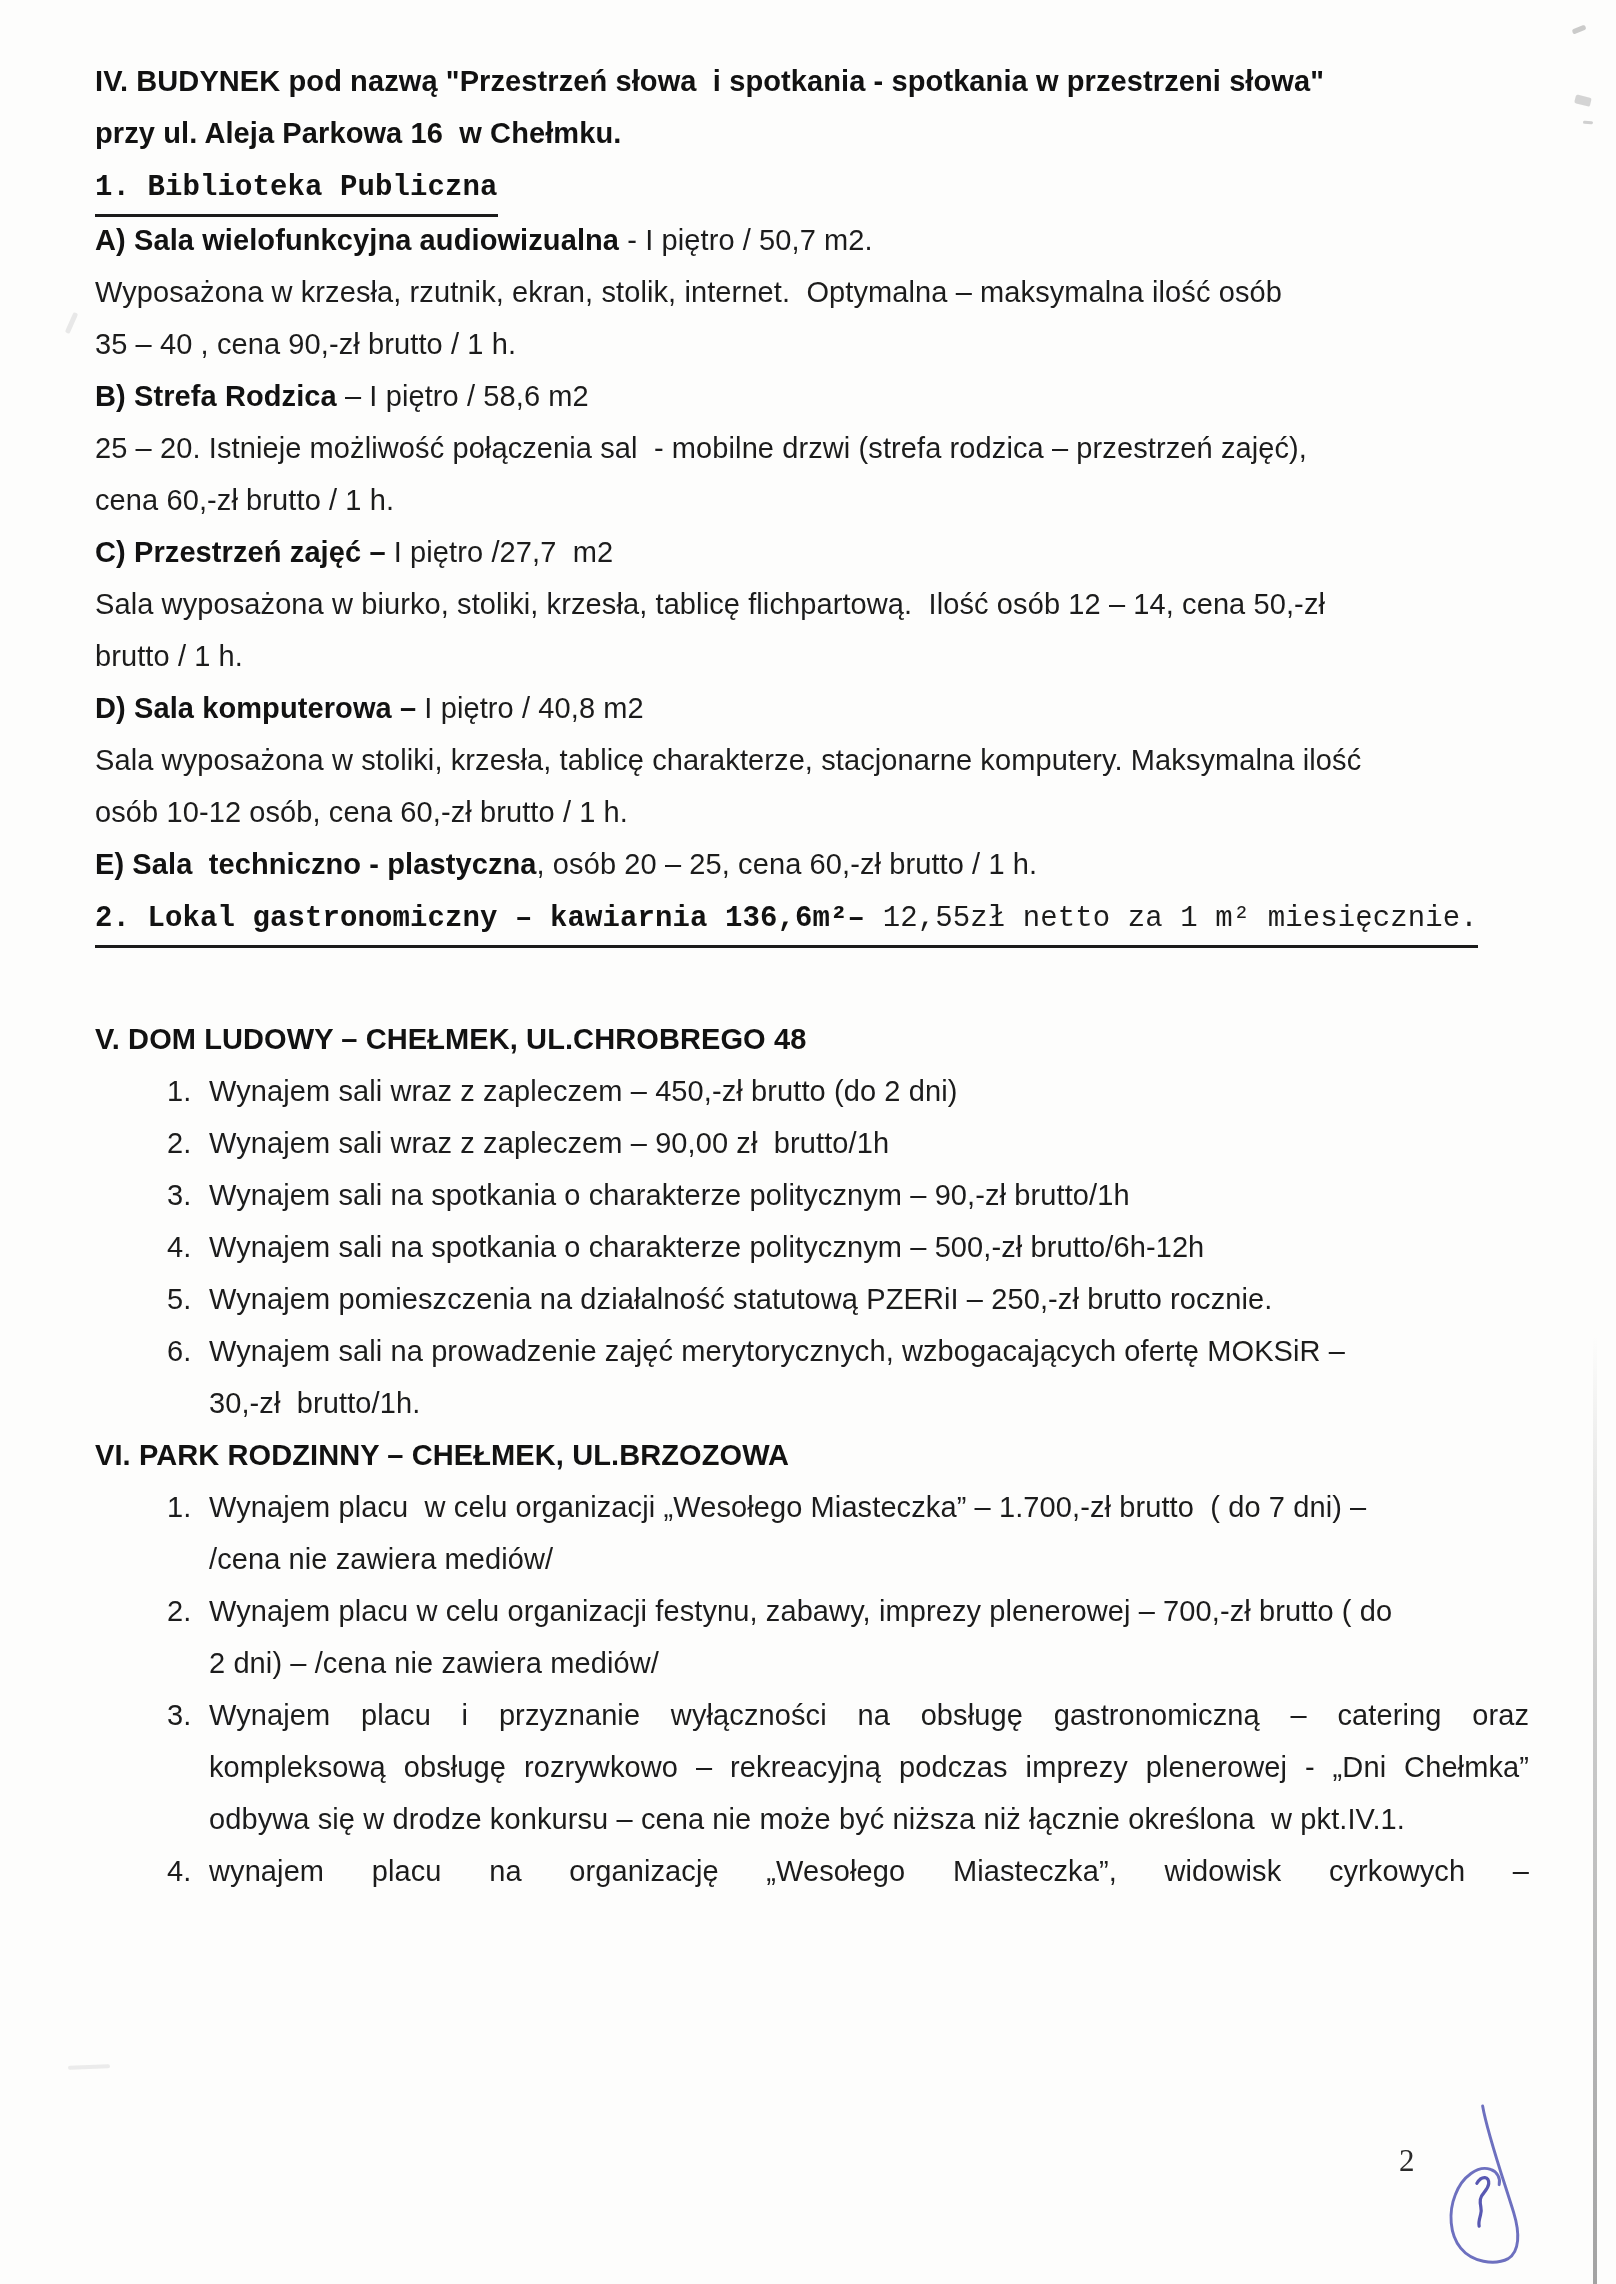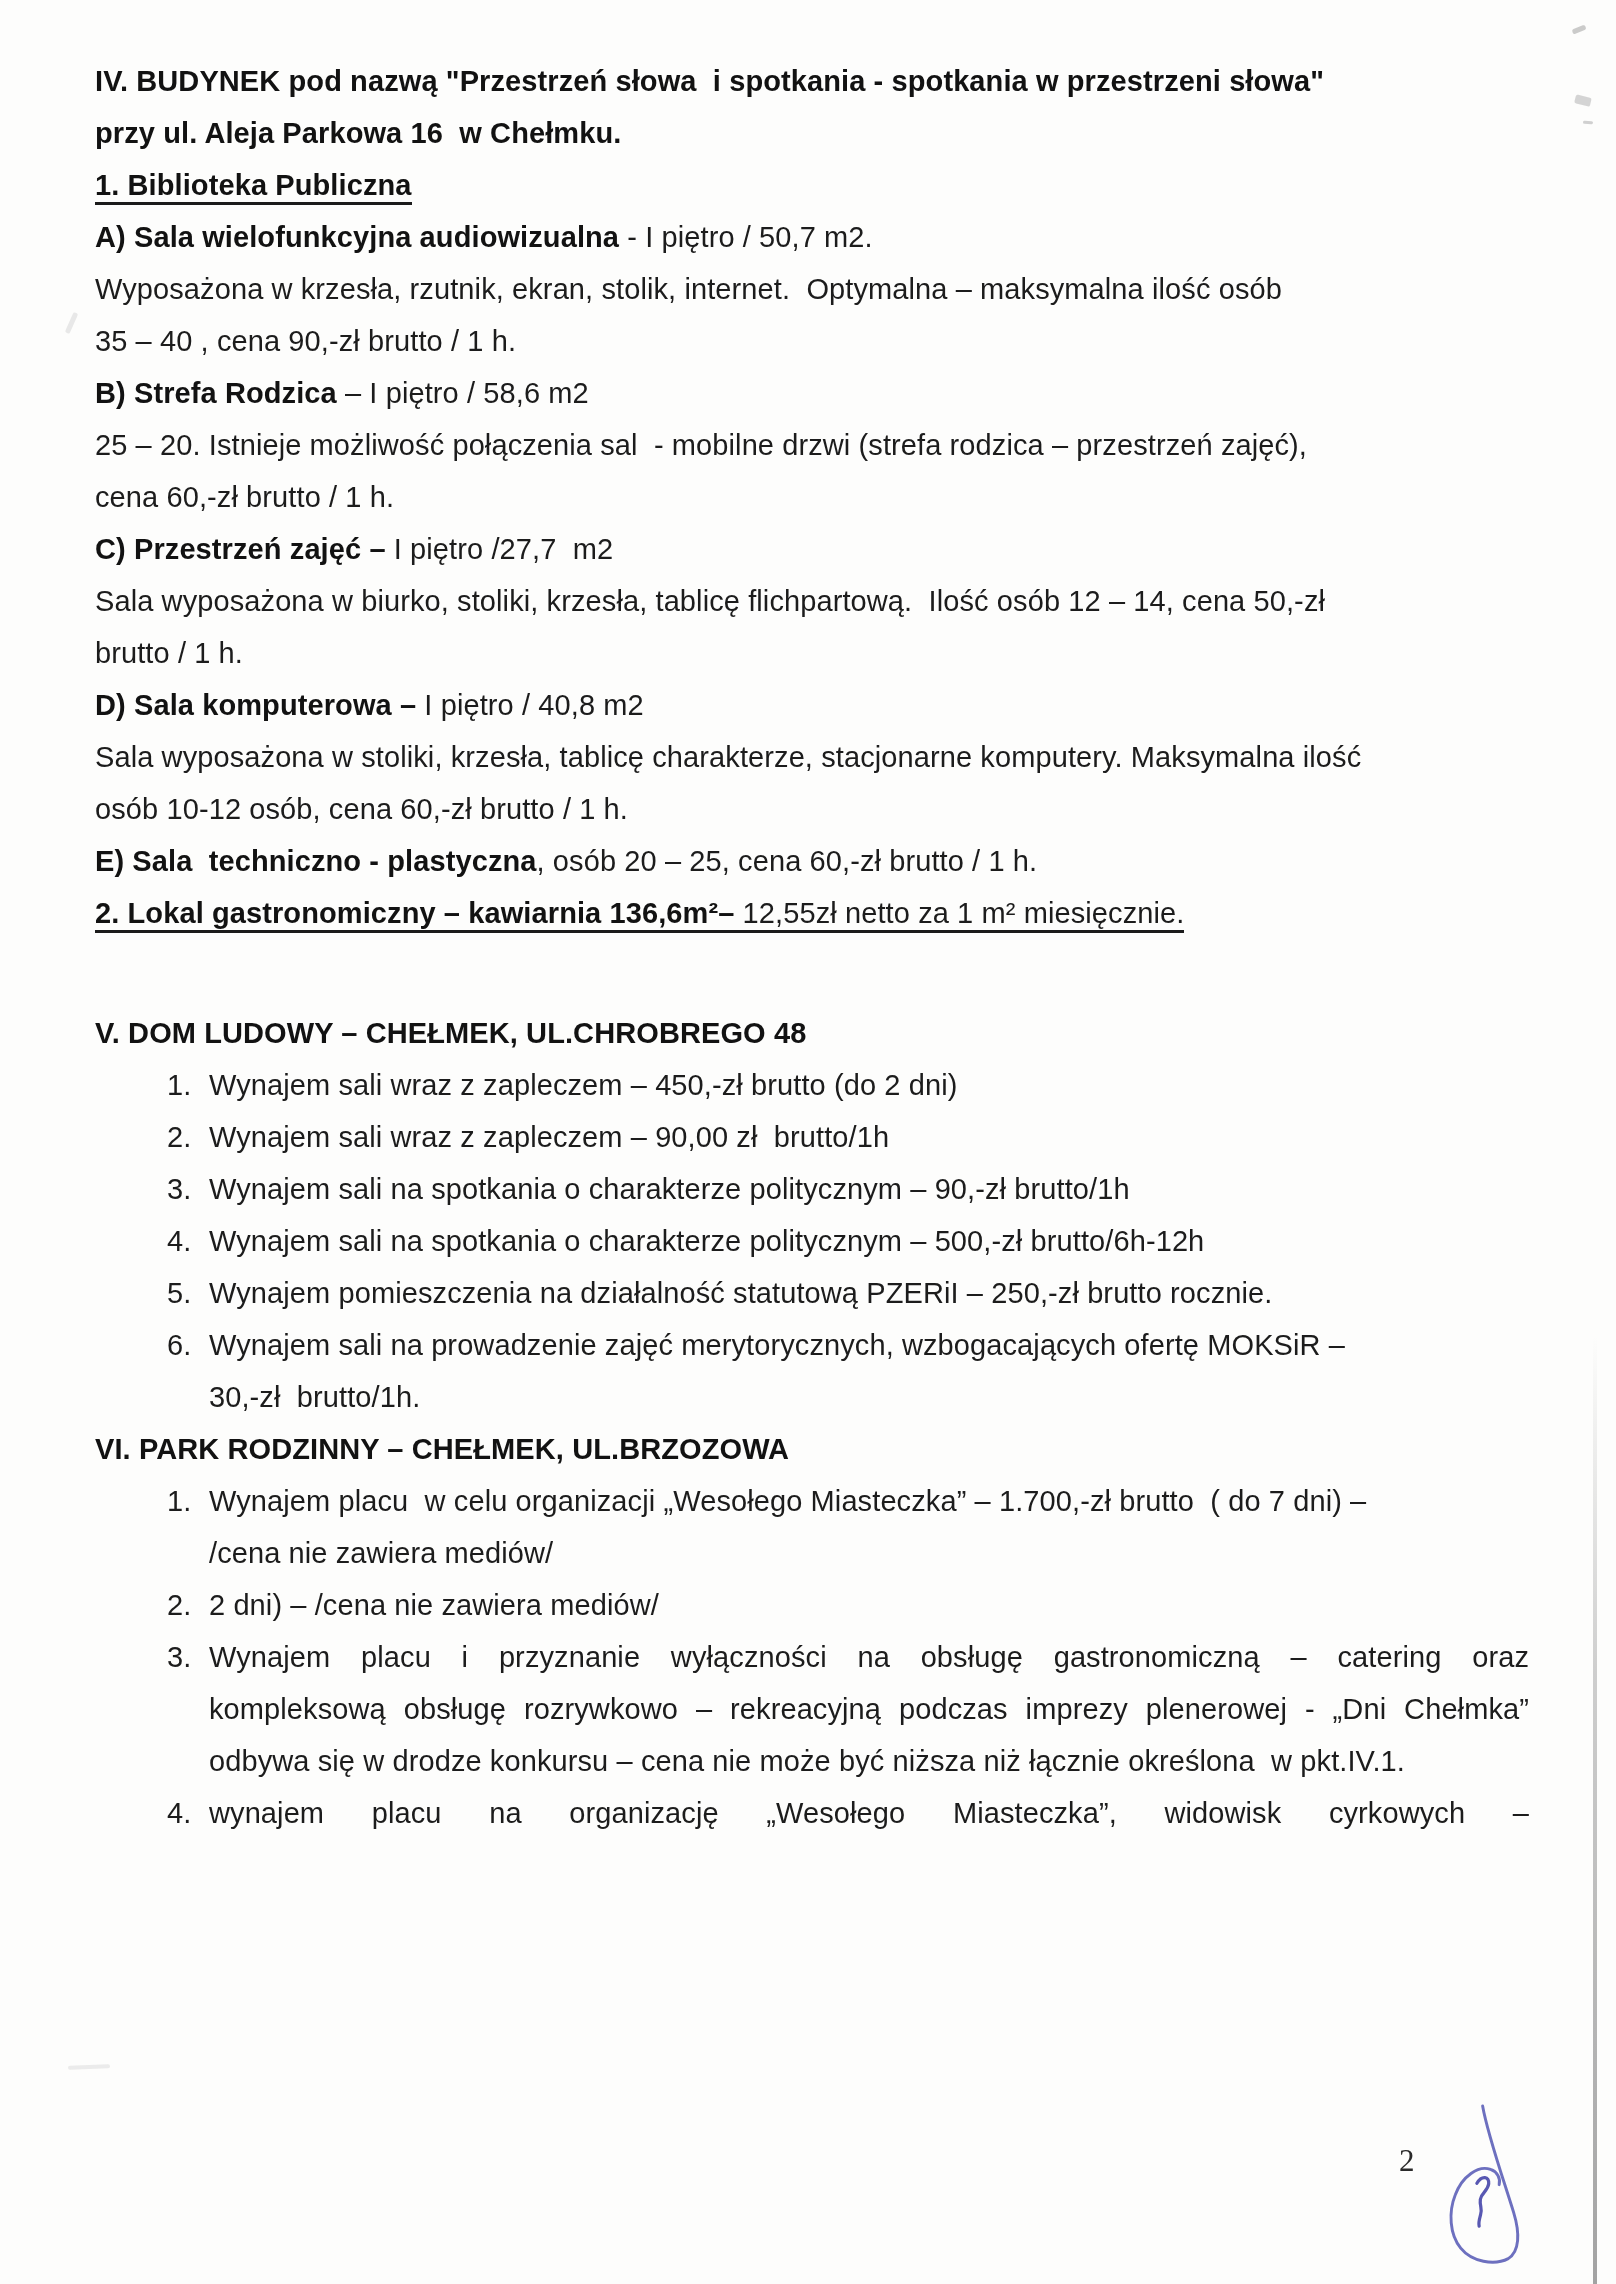--- a/index.html
+++ b/index.html
@@ -27,21 +27,22 @@
     line-height: 52px;
     white-space: pre-wrap;
     letter-spacing: 0.1px;
   }
   .line .b {
     font-weight: bold;
     color: #121212;
   }
   .line .u {
     border-bottom: 3.3px solid #1b1b1b;
-    padding-bottom: 1px;
+    padding-bottom: 10px;
+    font-family: Liberation Mono, monospace;
   }
   .li {
     position: relative;
     padding-left: 114px;
   }
   .li .num {
     position: absolute;
     left: 72px;
     top: 0;
   }
@@ -115,21 +116,21 @@
       <div class="line li"><span class="num">1.</span><span class="txt"><span class="">Wynajem sali wraz z zapleczem – 450,-zł brutto (do 2 dni)</span></span></div>
       <div class="line li"><span class="num">2.</span><span class="txt"><span class="">Wynajem sali wraz z zapleczem – 90,00 zł  brutto/1h</span></span></div>
       <div class="line li"><span class="num">3.</span><span class="txt"><span class="">Wynajem sali na spotkania o charakterze politycznym – 90,-zł brutto/1h</span></span></div>
       <div class="line li"><span class="num">4.</span><span class="txt"><span class="">Wynajem sali na spotkania o charakterze politycznym – 500,-zł brutto/6h-12h</span></span></div>
       <div class="line li"><span class="num">5.</span><span class="txt"><span class="">Wynajem pomieszczenia na działalność statutową PZERiI – 250,-zł brutto rocznie.</span></span></div>
       <div class="line li"><span class="num">6.</span><span class="txt"><span class="">Wynajem sali na prowadzenie zajęć merytorycznych, wzbogacających ofertę MOKSiR –</span></span></div>
       <div class="line cont"><span class="txt"><span class="">30,-zł  brutto/1h.</span></span></div>
       <div class="line h"><span class="txt"><span class="b ">VI. PARK RODZINNY – CHEŁMEK, UL.BRZOZOWA</span></span></div>
       <div class="line li"><span class="num">1.</span><span class="txt"><span class="">Wynajem placu  w celu organizacji „Wesołego Miasteczka” – 1.700,-zł brutto  ( do 7 dni) –</span></span></div>
       <div class="line cont"><span class="txt"><span class="">/cena nie zawiera mediów/</span></span></div>
-      <div class="line li"><span class="num">2.</span></div>
+      <div class="line li"><span class="num">2.</span><span class="txt"><span class="">Wynajem placu w celu organizacji festynu, zabawy, imprezy plenerowej – 700,-zł brutto ( do</span></span></div>
       <div class="line cont"><span class="txt"><span class="">2 dni) – /cena nie zawiera mediów/</span></span></div>
       <div class="line li justify"><span class="num">3.</span><span class="txt"><span class="">Wynajem placu i przyznanie wyłączności na obsługę gastronomiczną – catering oraz</span></span></div>
       <div class="line cont justify"><span class="txt"><span class="">kompleksową obsługę rozrywkowo – rekreacyjną podczas imprezy plenerowej - „Dni Chełmka”</span></span></div>
       <div class="line cont"><span class="txt"><span class="">odbywa się w drodze konkursu – cena nie może być niższa niż łącznie określona  w pkt.IV.1.</span></span></div>
       <div class="line li justify"><span class="num">4.</span><span class="txt"><span class="">wynajem placu na organizację „Wesołego Miasteczka”, widowisk cyrkowych –</span></span></div>
     </div>
 
   <div class="page-number">2</div>
 
   <svg class="signature" viewBox="0 0 145 270" fill="none" xmlns="http://www.w3.org/2000/svg">

